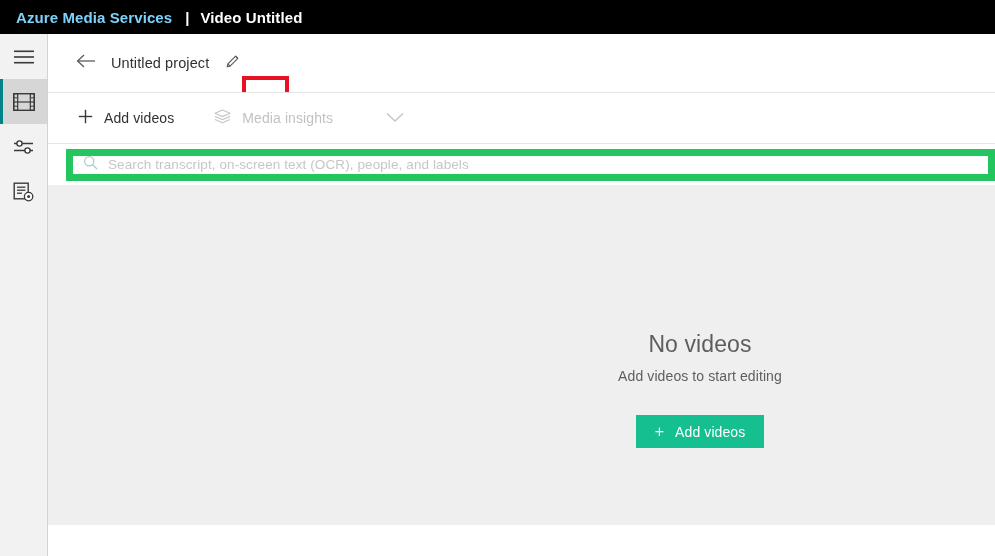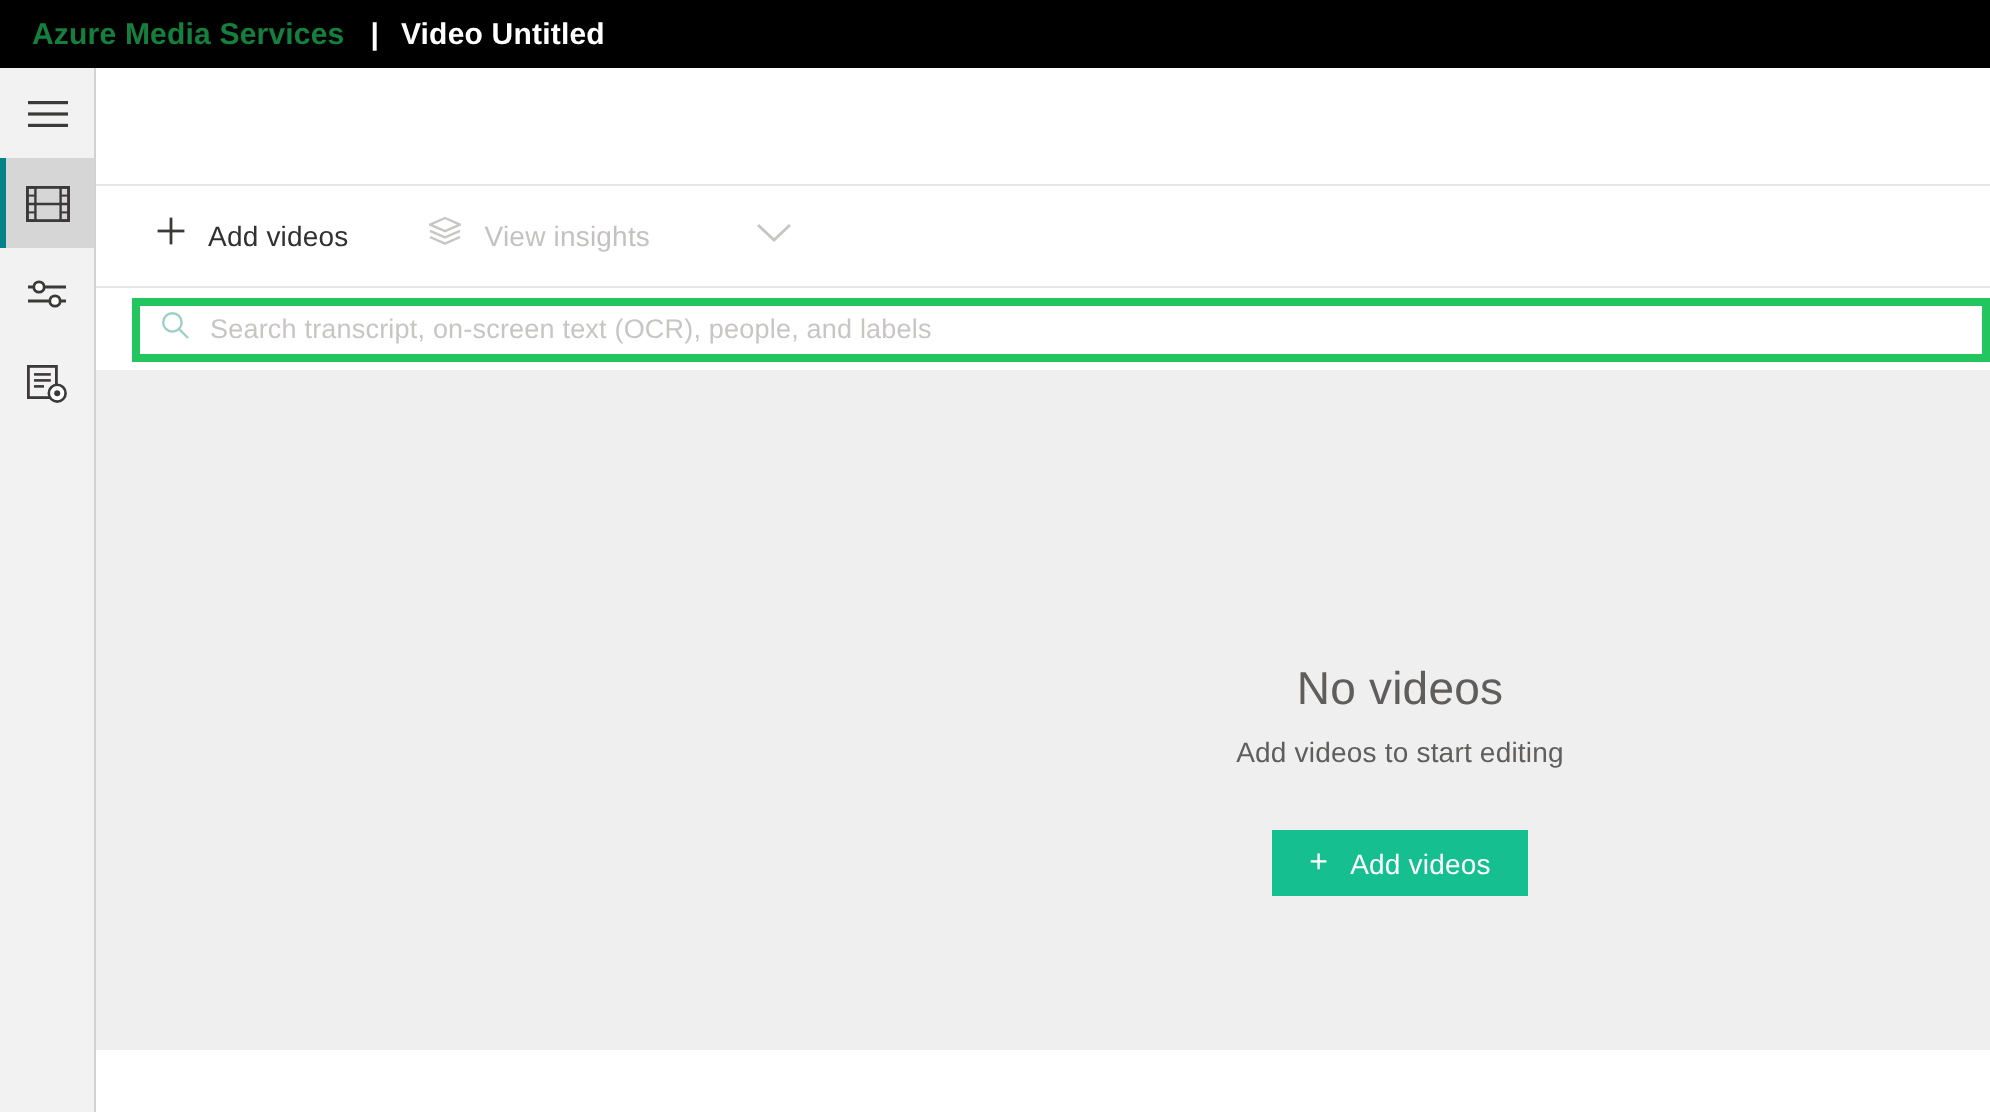--- a/index.html
+++ b/index.html
@@ -23,21 +23,21 @@
     position: absolute;
     top: 0; left: 0;
     width: 995px;
     height: 34px;
     background: #000000;
     display: flex;
     align-items: center;
     padding-left: 16px;
   }
   .topbar .brand {
-    color: #15803d;
+    color: #7dd3fc;
     font-size: 15px;
     font-weight: bold;
     letter-spacing: 0.1px;
   }
   .topbar .sep {
     color: #ffffff;
     font-size: 15px;
     font-weight: bold;
     margin: 0 11px 0 13px;
   }
@@ -163,21 +163,21 @@
     background: #ffffff;
     display: flex;
     align-items: center;
     padding-left: 18px;
   }
   .search-box {
     display: flex;
     align-items: center;
     height: 32px;
     width: 960px;
-    border: 4px solid #22c55e;
+    border: 7px solid #22c55e;
     background: #ffffff;
     padding-left: 10px;
   }
   .search-box .ph {
     font-size: 13.5px;
     color: #c8c6c4;
     margin-left: 10px;
     letter-spacing: 0.1px;
   }
 
@@ -282,20 +282,41 @@
           <line x1="4" y1="8.2" x2="12.4" y2="8.2" stroke="#3b3a39" stroke-width="1.3"></line>
           <line x1="4" y1="11.2" x2="9" y2="11.2" stroke="#3b3a39" stroke-width="1.3"></line>
           <circle cx="15.6" cy="14.6" r="4.2" fill="#ffffff" stroke="#3b3a39" stroke-width="1.3"></circle>
           <circle cx="15.6" cy="14.6" r="1.5" fill="#3b3a39"></circle>
         </svg>
       </span>
     </div>
 
   </div>
 
+  <div class="proj-header">
+    <div class="back-btn">
+      <span>
+        <svg width="20" height="16" viewBox="0 0 20 16">
+          <path d="M8 2 L1.6 8 L8 14" fill="none" stroke="#5a5a5a" stroke-width="1.3"></path>
+          <line x1="1.6" y1="8" x2="19" y2="8" stroke="#5a5a5a" stroke-width="1.3"></line>
+        </svg>
+      </span>
+    </div>
+    <div class="proj-title">Untitled project</div>
+    <div class="edit-wrap">
+      <span>
+        <svg width="17" height="17" viewBox="0 0 17 17">
+          <path d="M3.2 13.8 L3.9 10.9 L11.6 3.2 L13.8 5.4 L6.1 13.1 Z" fill="none" stroke="#5a5a5a" stroke-width="1.15" stroke-linejoin="round"></path>
+          <line x1="11.6" y1="3.2" x2="13.8" y2="5.4" stroke="#5a5a5a" stroke-width="1.15"></line>
+          <line x1="3.9" y1="10.9" x2="6.1" y2="13.1" stroke="#5a5a5a" stroke-width="1.15"></line>
+        </svg>
+      </span>
+    </div>
+    <div class="annot-box"></div>
+  </div>
 
   <div class="cmdbar">
 
     <div class="cmd">
       <span>
         <svg width="15" height="15" viewBox="0 0 15 15">
           <line x1="7.5" y1="0.8" x2="7.5" y2="14.2" stroke="#3b3a39" stroke-width="1.4"></line>
           <line x1="0.8" y1="7.5" x2="14.2" y2="7.5" stroke="#3b3a39" stroke-width="1.4"></line>
         </svg>
       </span>
@@ -303,21 +324,21 @@
     </div>
 
     <div class="cmd disabled">
       <span>
         <svg width="17" height="15" viewBox="0 0 17 15">
           <path d="M8.5 1 L16 4.3 L8.5 7.6 L1 4.3 Z" fill="none" stroke="#c8c6c4" stroke-width="1.2" stroke-linejoin="round"></path>
           <path d="M1 7.4 L8.5 10.7 L16 7.4" fill="none" stroke="#c8c6c4" stroke-width="1.2" stroke-linejoin="round"></path>
           <path d="M1 10.5 L8.5 13.8 L16 10.5" fill="none" stroke="#c8c6c4" stroke-width="1.2" stroke-linejoin="round"></path>
         </svg>
       </span>
-      <span class="cmd-label">View insights</span>
+      <span class="cmd-label">Media insights</span>
     </div>
 
     <div class="cmd-chevron">
       <span>
         <svg width="18" height="11" viewBox="0 0 18 11">
           <path d="M1 1.5 L9 9 L17 1.5" fill="none" stroke="#c8c6c4" stroke-width="1.5"></path>
         </svg>
       </span>
     </div>
 

